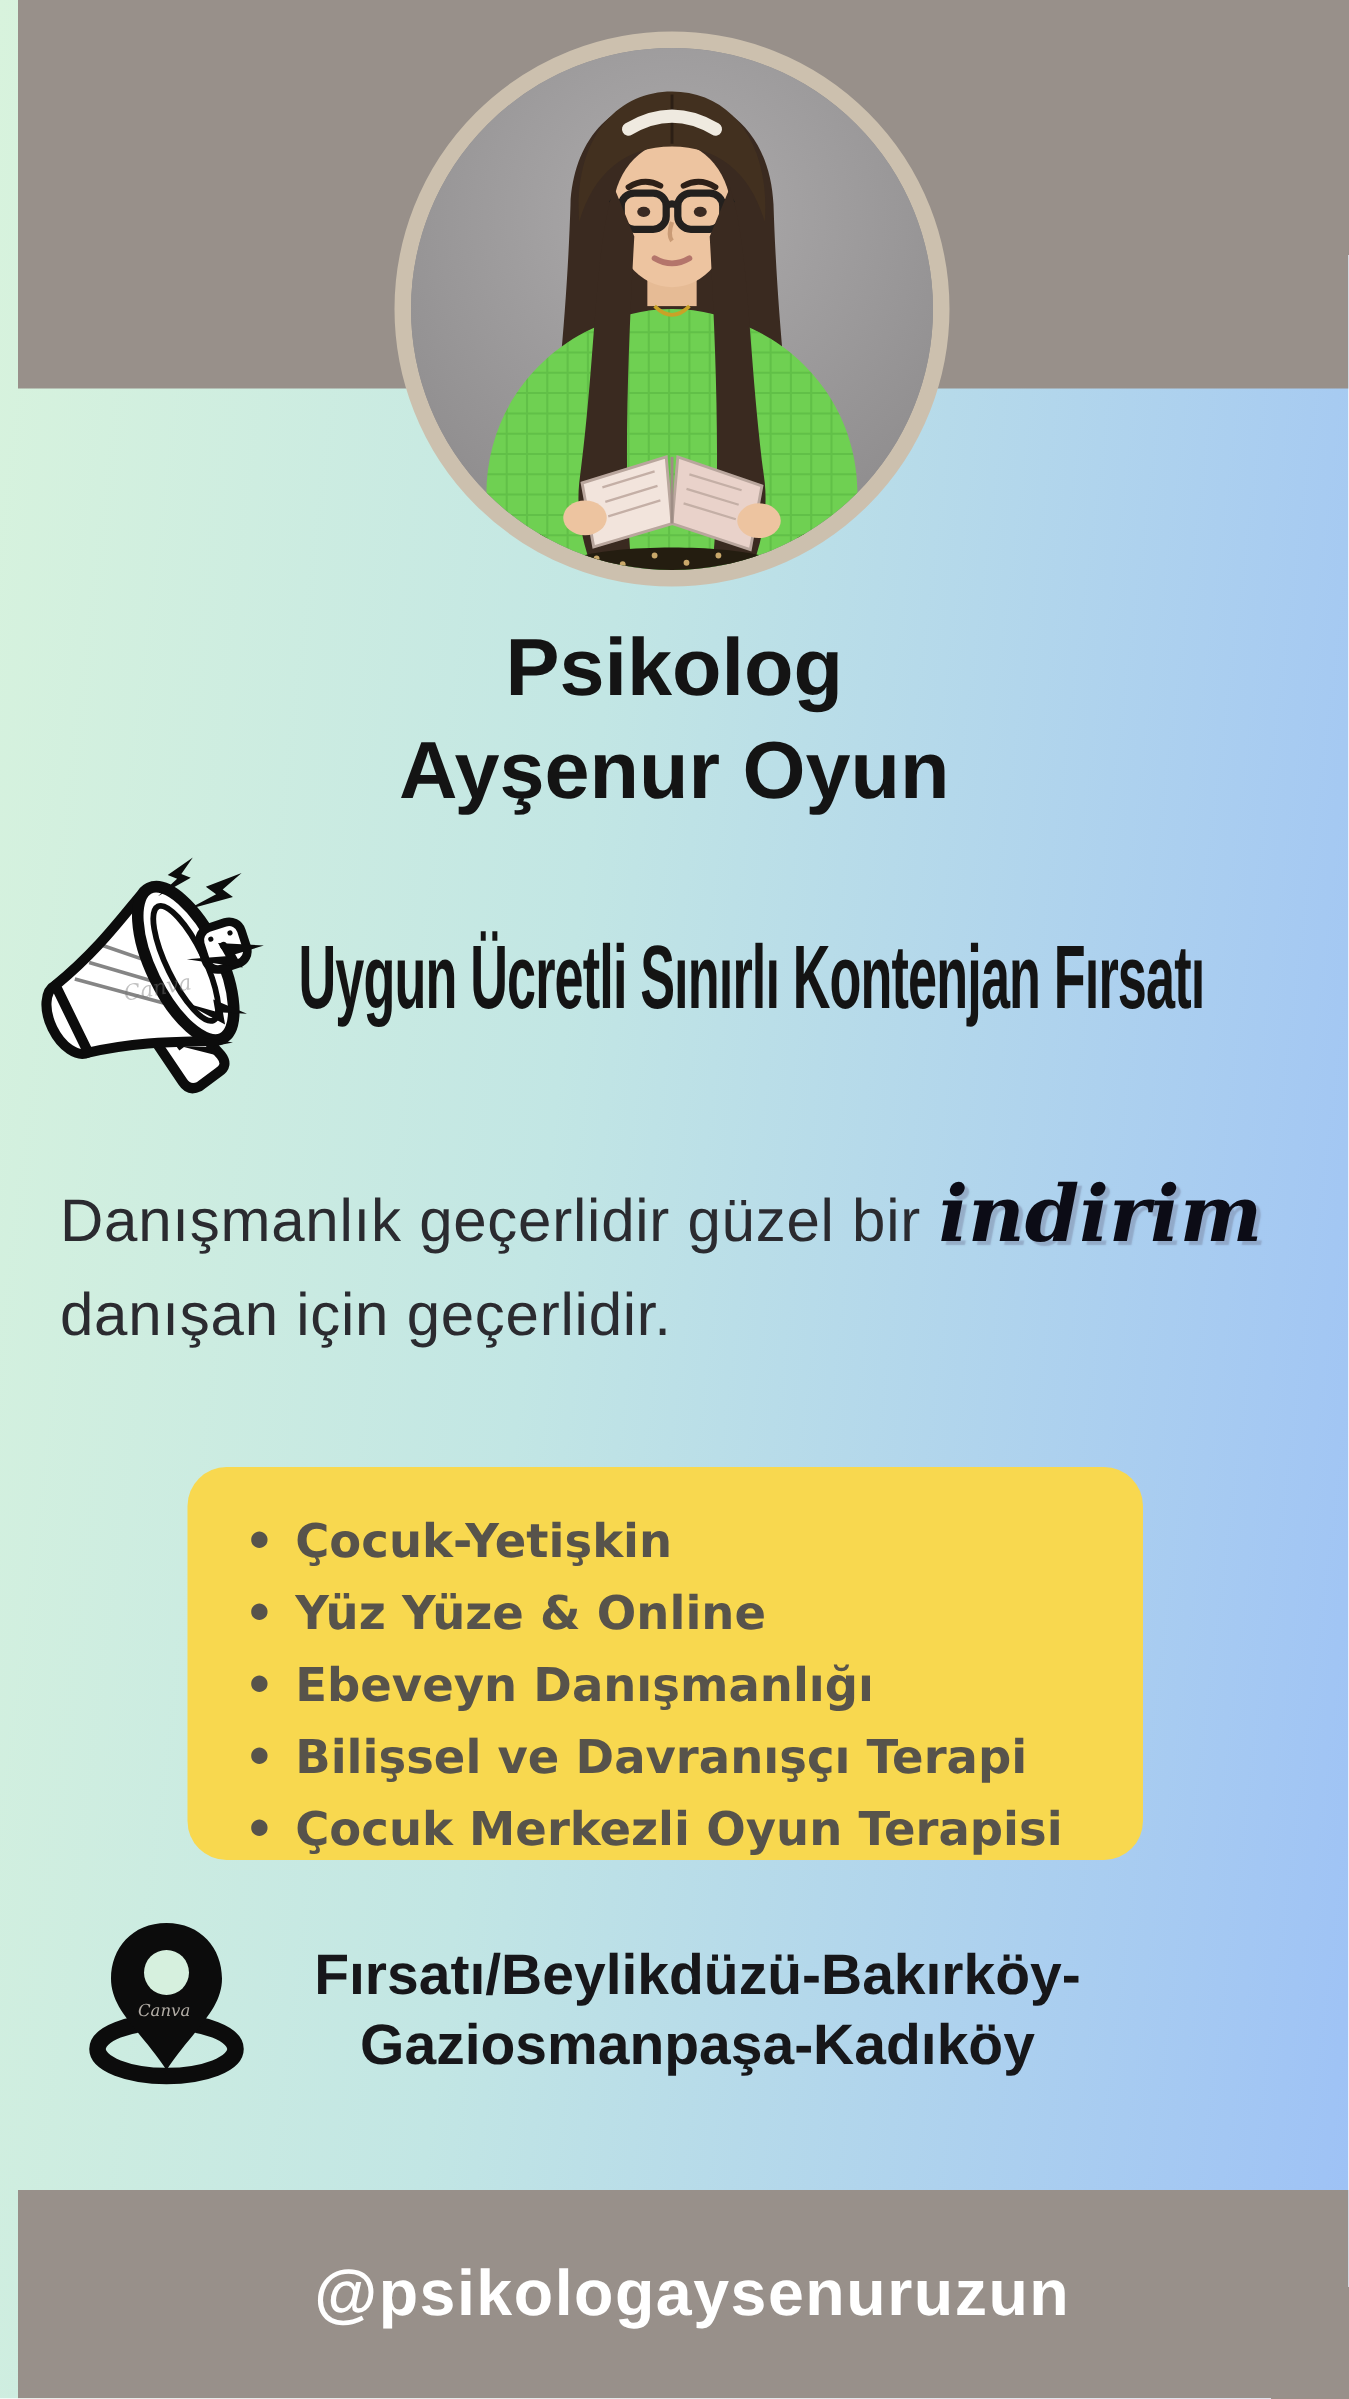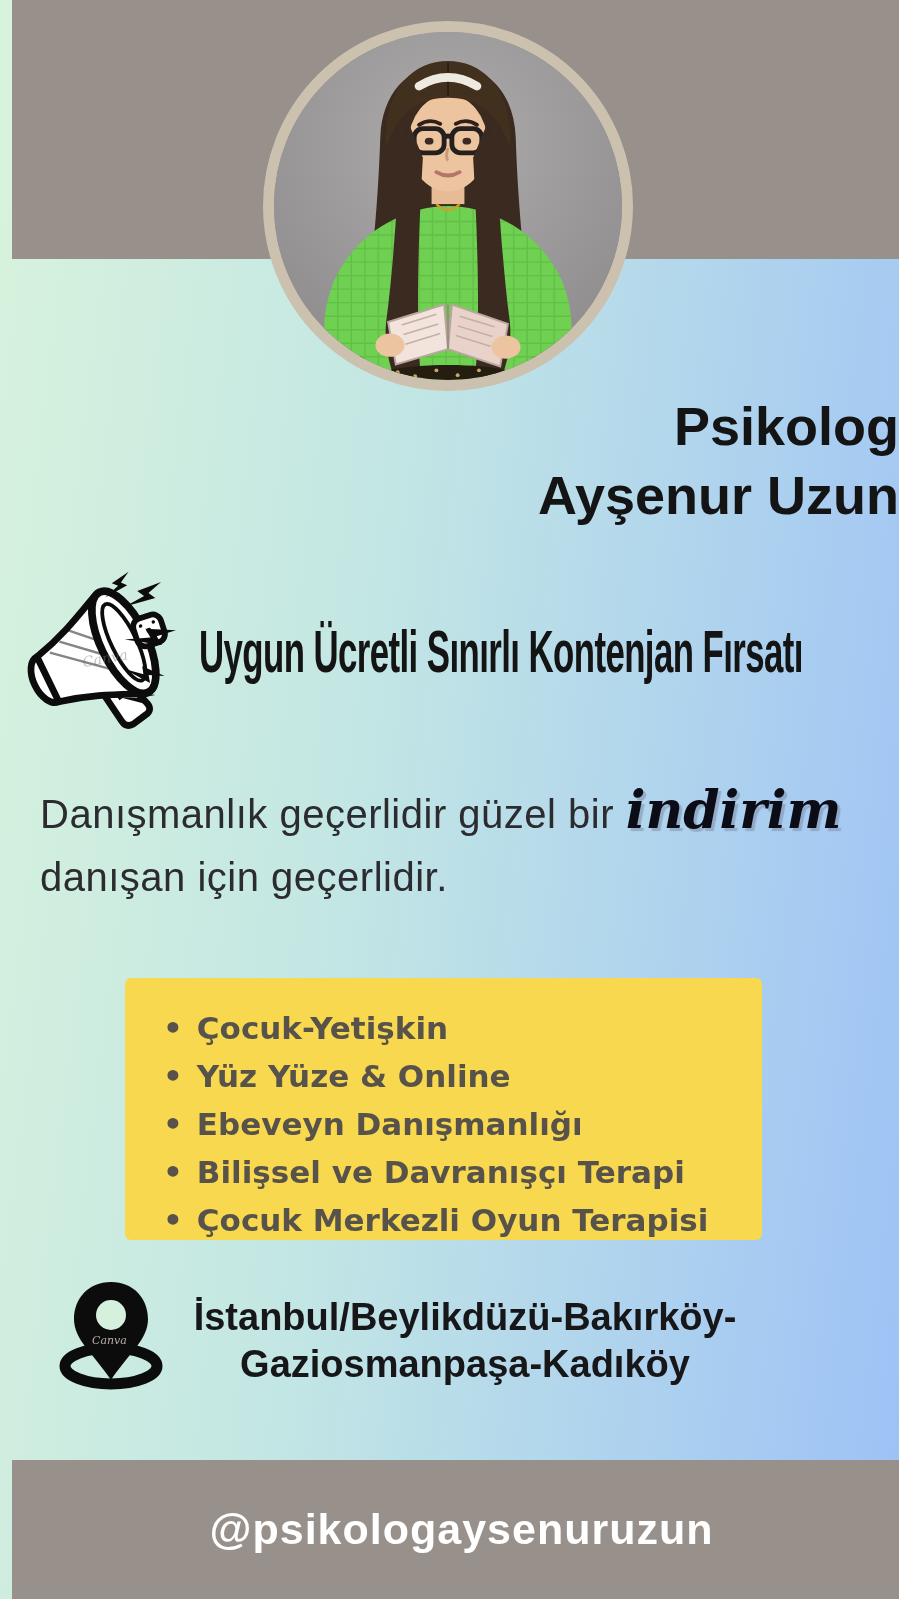--- a/index.html
+++ b/index.html
@@ -15,21 +15,21 @@
   .band.top { top:0; height:259px; }
   .band.bottom { top:1460px; height:139px; display:flex; align-items:center; justify-content:center; }
 
   .photo-circle {
     position:absolute; left:263px; top:21px; width:370px; height:370px;
     border-radius:50%; border:11px solid var(--circle-border,#CCC0AE);
     overflow:hidden; background:#8E8C8D;
   }
   .photo-circle svg { display:block; width:100%; height:100%; }
 
-  .title-block { position:absolute; left:0; top:392px; width:899px; text-align:right;
+  .title-block { position:absolute; left:0; top:411px; width:899px; text-align:center;
     font-weight:700; font-size:54px; line-height:69px; color:var(--ink,#141414); letter-spacing:0; }
 
   .megaphone-box { position:absolute; left:8px; top:556px; width:192px; height:188px; }
   .megaphone-box svg { width:100%; height:100%; display:block; }
 
   .headline { position:absolute; left:199px; top:622px; width:690px; white-space:nowrap; }
   .headline-inner {
     display:inline-block; transform:scaleX(0.58); transform-origin:left center;
     font-weight:700; font-size:60px; line-height:60px; letter-spacing:-1px;
     color:var(--ink,#141414);
@@ -39,21 +39,21 @@
     font-size:40px; line-height:63px; color:#2B2B30; letter-spacing:0.5px; }
   .offer .emph {
     font-family:"DejaVu Serif", serif; font-weight:700; font-style:italic;
     font-size:52px; color:var(--emph-ink,#0C0C16);
     text-shadow:3px 3px 1px rgba(125,140,170,0.55);
     letter-spacing:0;
   }
 
   .services-box {
     position:absolute; left:125px; top:978px; width:637px; height:262px;
-    background:var(--box-yellow,#F8D84F); border-radius:6px;
+    background:var(--box-yellow,#F8D84F); border-radius:26px;
     padding:26px 20px 20px 38px;
   }
   .services-box ul { list-style:none; }
   .services-box li {
     font-family:"DejaVu Sans", sans-serif; font-weight:700;
     font-size:31px; line-height:48px; color:var(--box-text,#57534B);
   }
   .services-box li::before { content:"\2022"; margin-right:14px; }
 
   .pin-box { position:absolute; left:50px; top:1278px; width:122px; height:112px; }
@@ -135,21 +135,21 @@
         <path d="M180 282 L180 328" stroke="#9E8D85" stroke-width="2"></path>
       </g>
 
       <ellipse cx="120" cy="324" rx="15" ry="12" fill="#EDC4A0"></ellipse>
       <ellipse cx="240" cy="326" rx="15" ry="12" fill="#EDC4A0"></ellipse>
     </svg>
   </div>
 
   <div class="title-block">
     <div>Psikolog</div>
-    <div>Ayşenur Uzun</div>
+    <div>Ayşenur Oyun</div>
   </div>
 
   <div class="megaphone-box">
     <svg viewBox="0 0 200 190">
       <defs>
         <path id="bolt" d="M14 0 L0 16 L7 17 L-3 32 L16 14 L9 13 Z"></path>
       </defs>
       <g transform="rotate(-26 95 105)" fill="#FFFFFF" stroke="#0C0C0C" stroke-linejoin="round">
         <path d="M82 130 L108 126 L120 168 Q122 177 113 178 L97 181 Q89 181 88 173 Z" stroke-width="7"></path>
         <path d="M95 150 l20 -4" stroke-width="5"></path>
@@ -203,21 +203,21 @@
   <div class="pin-box">
     <svg viewBox="0 0 122 112">
       <ellipse cx="61" cy="88" rx="46" ry="18" fill="none" stroke="#0C0C0C" stroke-width="11"></ellipse>
       <path d="M61 4 C 38 4 24 21 24 41 C 24 62 43 75 61 102 C 79 75 98 62 98 41 C 98 21 84 4 61 4 Z" fill="#0C0C0C"></path>
       <circle cx="61" cy="37" r="15" fill="#D6F0DE"></circle>
       <text x="42" y="66" font-size="11" font-style="italic" font-family="DejaVu Serif, serif" fill="#CFC9C0" opacity="0.85">Canva</text>
     </svg>
   </div>
 
   <div class="location-block">
-    <div>İstanbul/Beylikdüzü-Bakırköy-</div>
+    <div>Fırsatı/Beylikdüzü-Bakırköy-</div>
     <div>Gaziosmanpaşa-Kadıköy</div>
   </div>
 
   <div class="band bottom">
     <span class="handle">@psikologaysenuruzun</span>
   </div>
 
 </div>
 
 </body></html>

